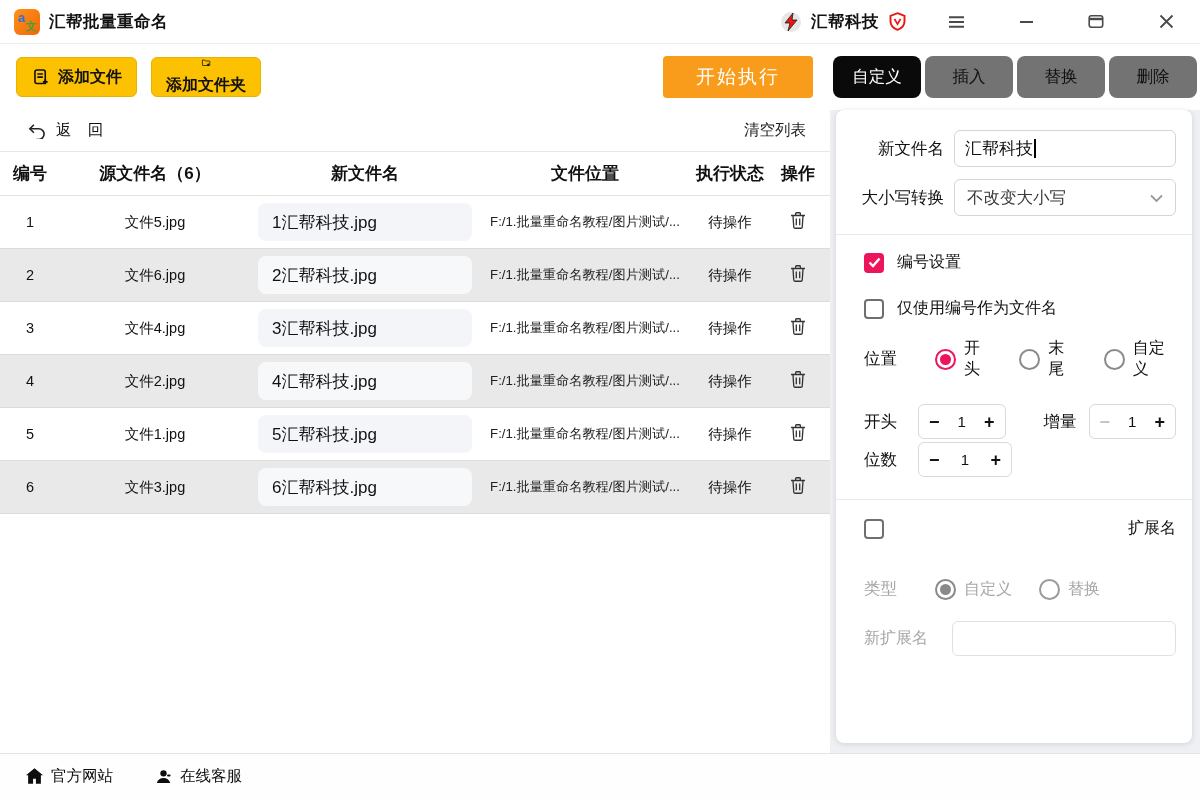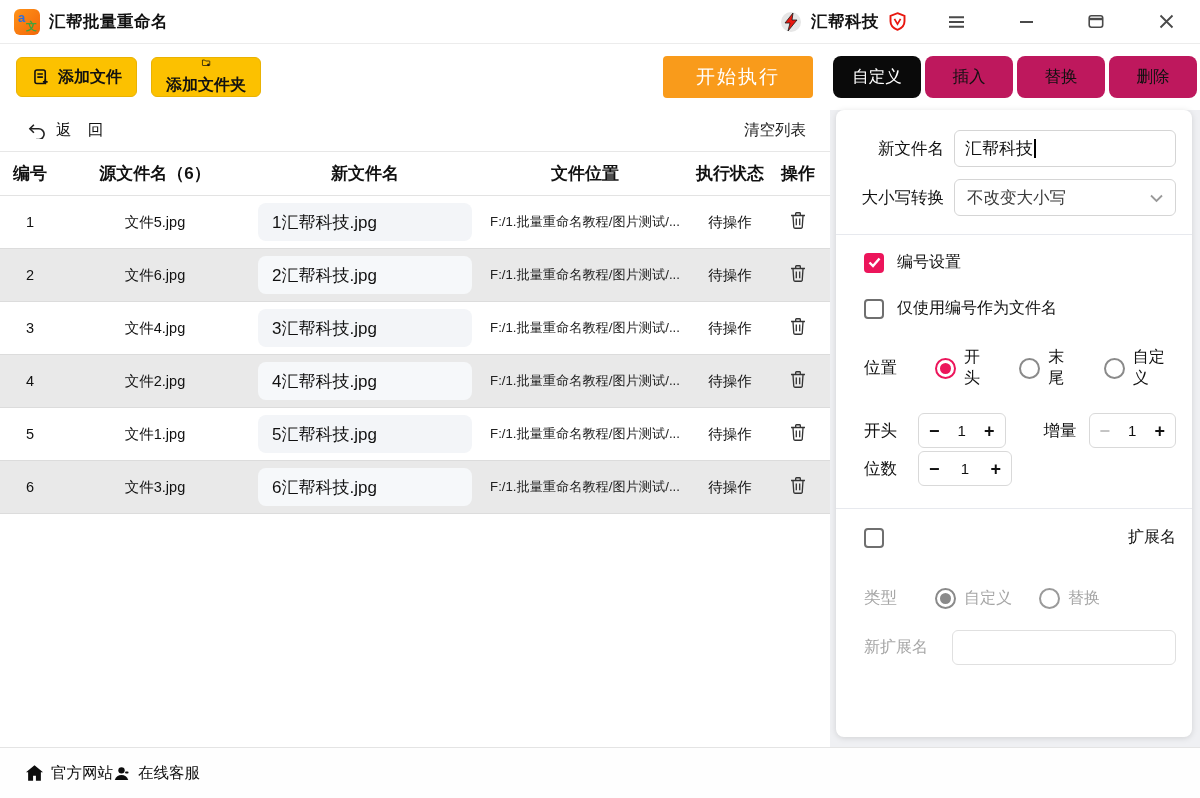--- a/index.html
+++ b/index.html
@@ -25,21 +25,21 @@
   
   .actionbar { height:66px; display:flex; align-items:center; padding:0 3px 0 16px; flex:0 0 auto; background:#fff; }
   .ybtn { height:40px; background:#fcc100; border:1px solid #e9b203; border-radius:6px;
     display:flex; align-items:center; gap:8px; padding:0 14px; font-size:16px; font-weight:bold; color:#111; cursor:pointer; }
   .ybtn + .ybtn { margin-left:14px;flex-direction:column; }
   .startbtn { margin-left:auto; margin-right:20px; width:150px; height:42px; background:#f99b1b;
     border:none; border-radius:4px; color:#fff; font-size:19px; letter-spacing:2px;
     display:flex; align-items:center; justify-content:center; cursor:pointer;
     font-family:"Liberation Sans","DejaVu Sans",sans-serif; }
   .tabs { display:flex; gap:4px; }
-  .tab { width:88px; height:42px; border-radius:8px; background:#be185d; color:#111;
+  .tab { width:88px; height:42px; border-radius:8px; background:#737373; color:#111;
     font-size:16.5px; display:flex; align-items:center; justify-content:center; cursor:pointer; }
   .tab.active { background:#0a0a0a; color:#fff; }
 
   
   .content { flex:1 1 auto; display:flex; min-height:0; }
   .listarea { width:830px; flex:0 0 auto; display:flex; flex-direction:column; background:#fff; }
   .listbar { height:42px; display:flex; align-items:center; padding:0 24px 0 28px;
     border-bottom:1px solid #e7e7e7; flex:0 0 auto; }
   .backlink { display:flex; align-items:center; gap:10px; font-size:15.5px; cursor:pointer; letter-spacing:6px; }
   .clearlink { margin-left:auto; font-size:15.5px; cursor:pointer; color:#222; }
@@ -87,22 +87,22 @@
   .stepper { width:94px; height:35px; border:1px solid #d9d9d9; border-radius:6px;
     display:flex; align-items:center; justify-content:space-between; padding:0 10px; background:#fff; }
   .stepbtn { font-size:18px; font-weight:bold; color:#111; cursor:pointer; line-height:1; }
   .stepbtn.dim { color:#c4c4c4; }
   .stepval { font-size:15px; }
   .disabled-sec { color:#a6a6a6; }
   .disabled-sec .slabel { color:#a6a6a6; }
   .extinput { flex:1 1 auto; height:35px; border:1px solid #e0e0e0; border-radius:6px; background:#fff; }
 
   
-  .footer { height:51px; flex:0 0 auto; border-top:1px solid #e4e4e4; background:#fefefe;
-    display:flex; padding:0 26px; }
+  .footer { height:45px; flex:0 0 auto; border-top:1px solid #e4e4e4; background:#fefefe;
+    display:flex; gap:42px; padding:0 26px; }
   .flink { display:flex; align-items:center; gap:8px; font-size:15.5px; cursor:pointer; color:#0d0d0d; }
 </style>
 </head>
 <body>
 
 <div class="app">
 
   <div class="titlebar">
     <div class="appicon">
         <span class="a1">a</span>
@@ -344,21 +344,21 @@
               </svg>
           </span>
           <span>编号设置</span>
         </div>
 
         <div class="chkrow" style="margin-top:25px;">
           <span class="cbox off"></span>
           <span>仅使用编号作为文件名</span>
         </div>
 
-        <div class="frow" style="margin-top:28px; padding-left:14px; gap:27px;">
+        <div class="frow" style="margin-top:19px; padding-left:14px; gap:27px;">
           <span class="slabel" style="margin-right:4px;">位置</span>
           <span class="ropt">
             <span class="radio on"></span>
             <span class="rlabel">开头</span>
           </span>
           <span class="ropt">
             <span class="radio"></span>
             <span class="rlabel">末尾</span>
           </span>
           <span class="ropt">

